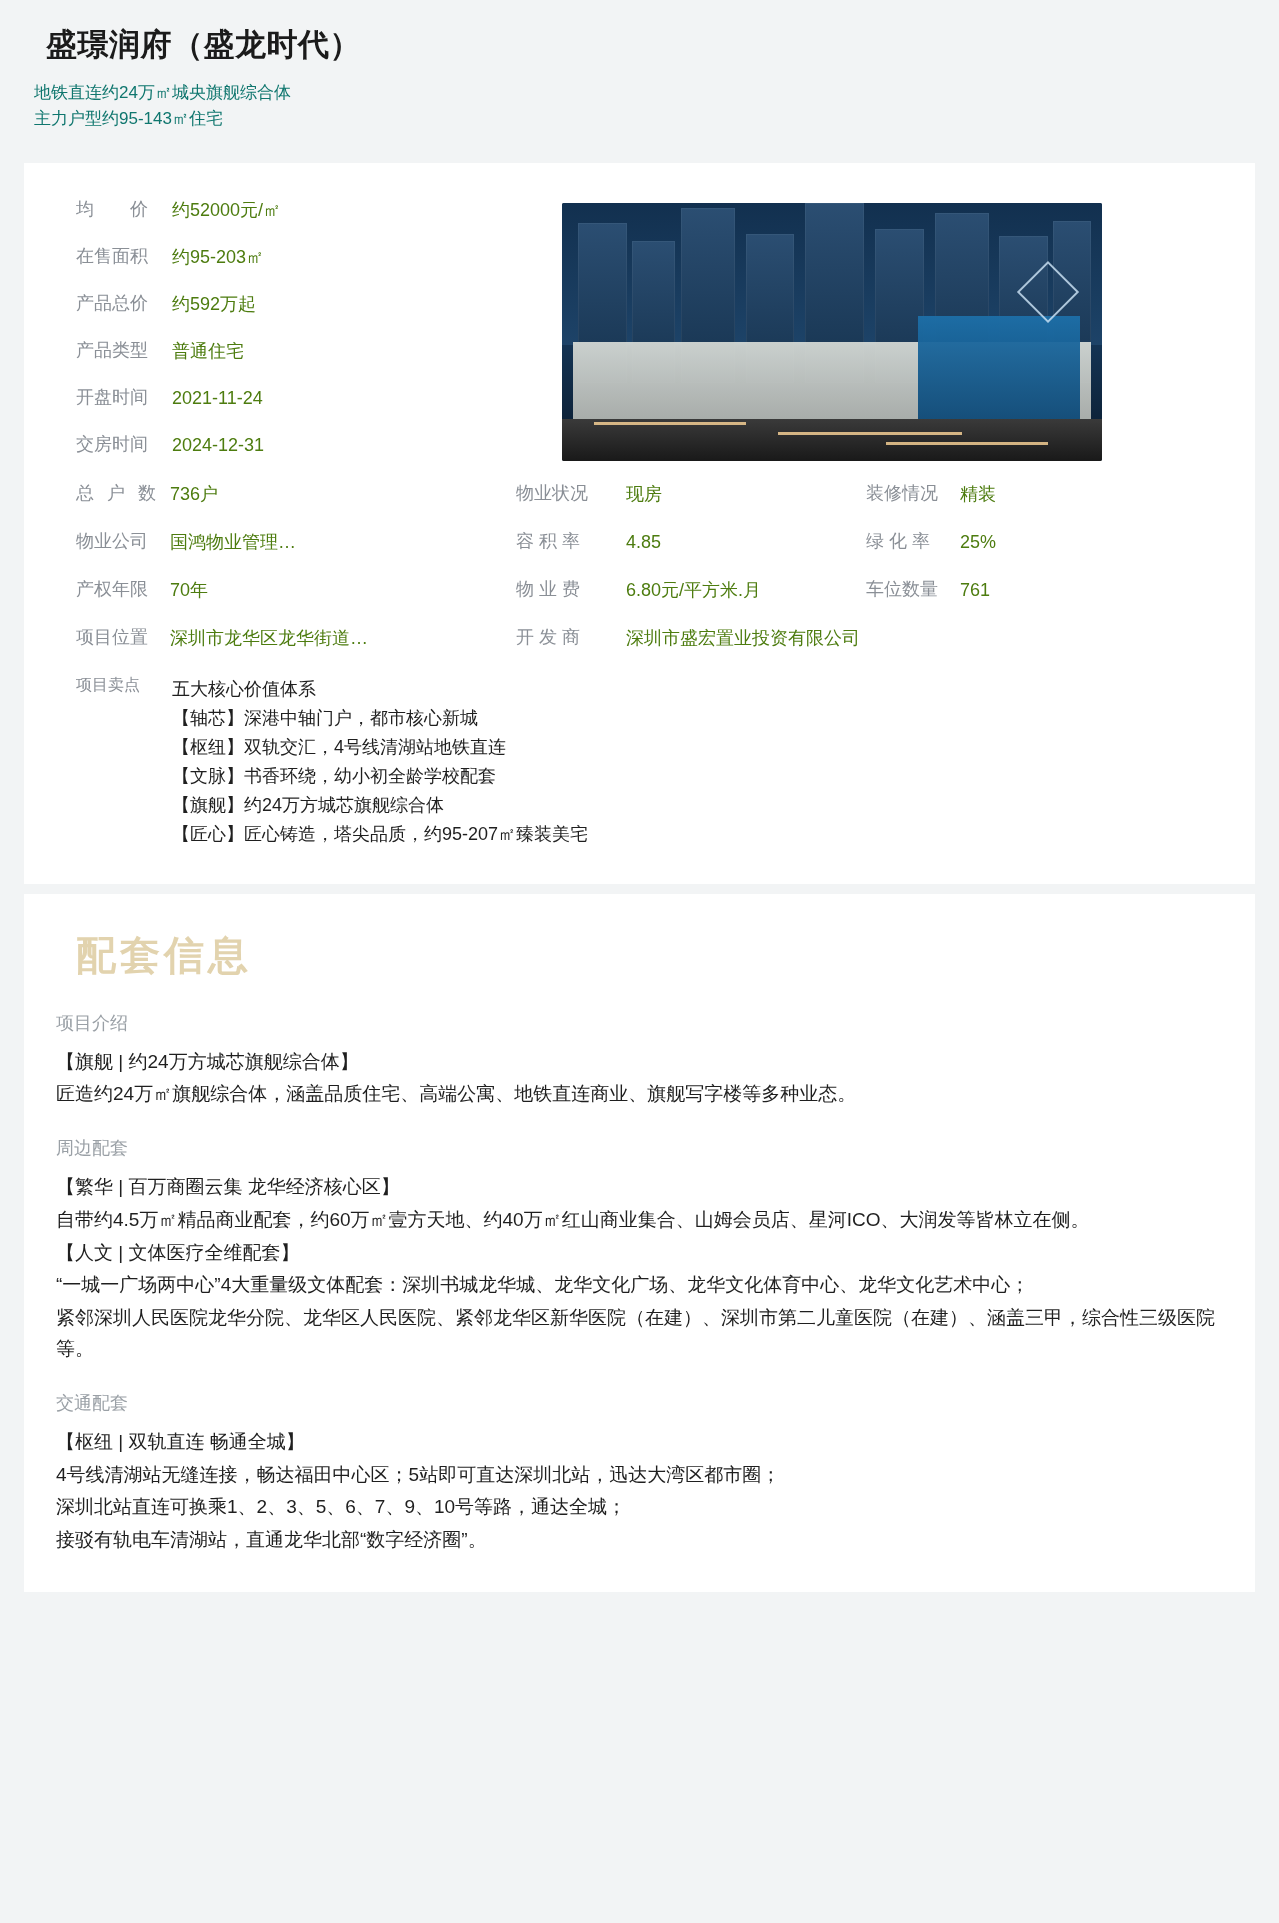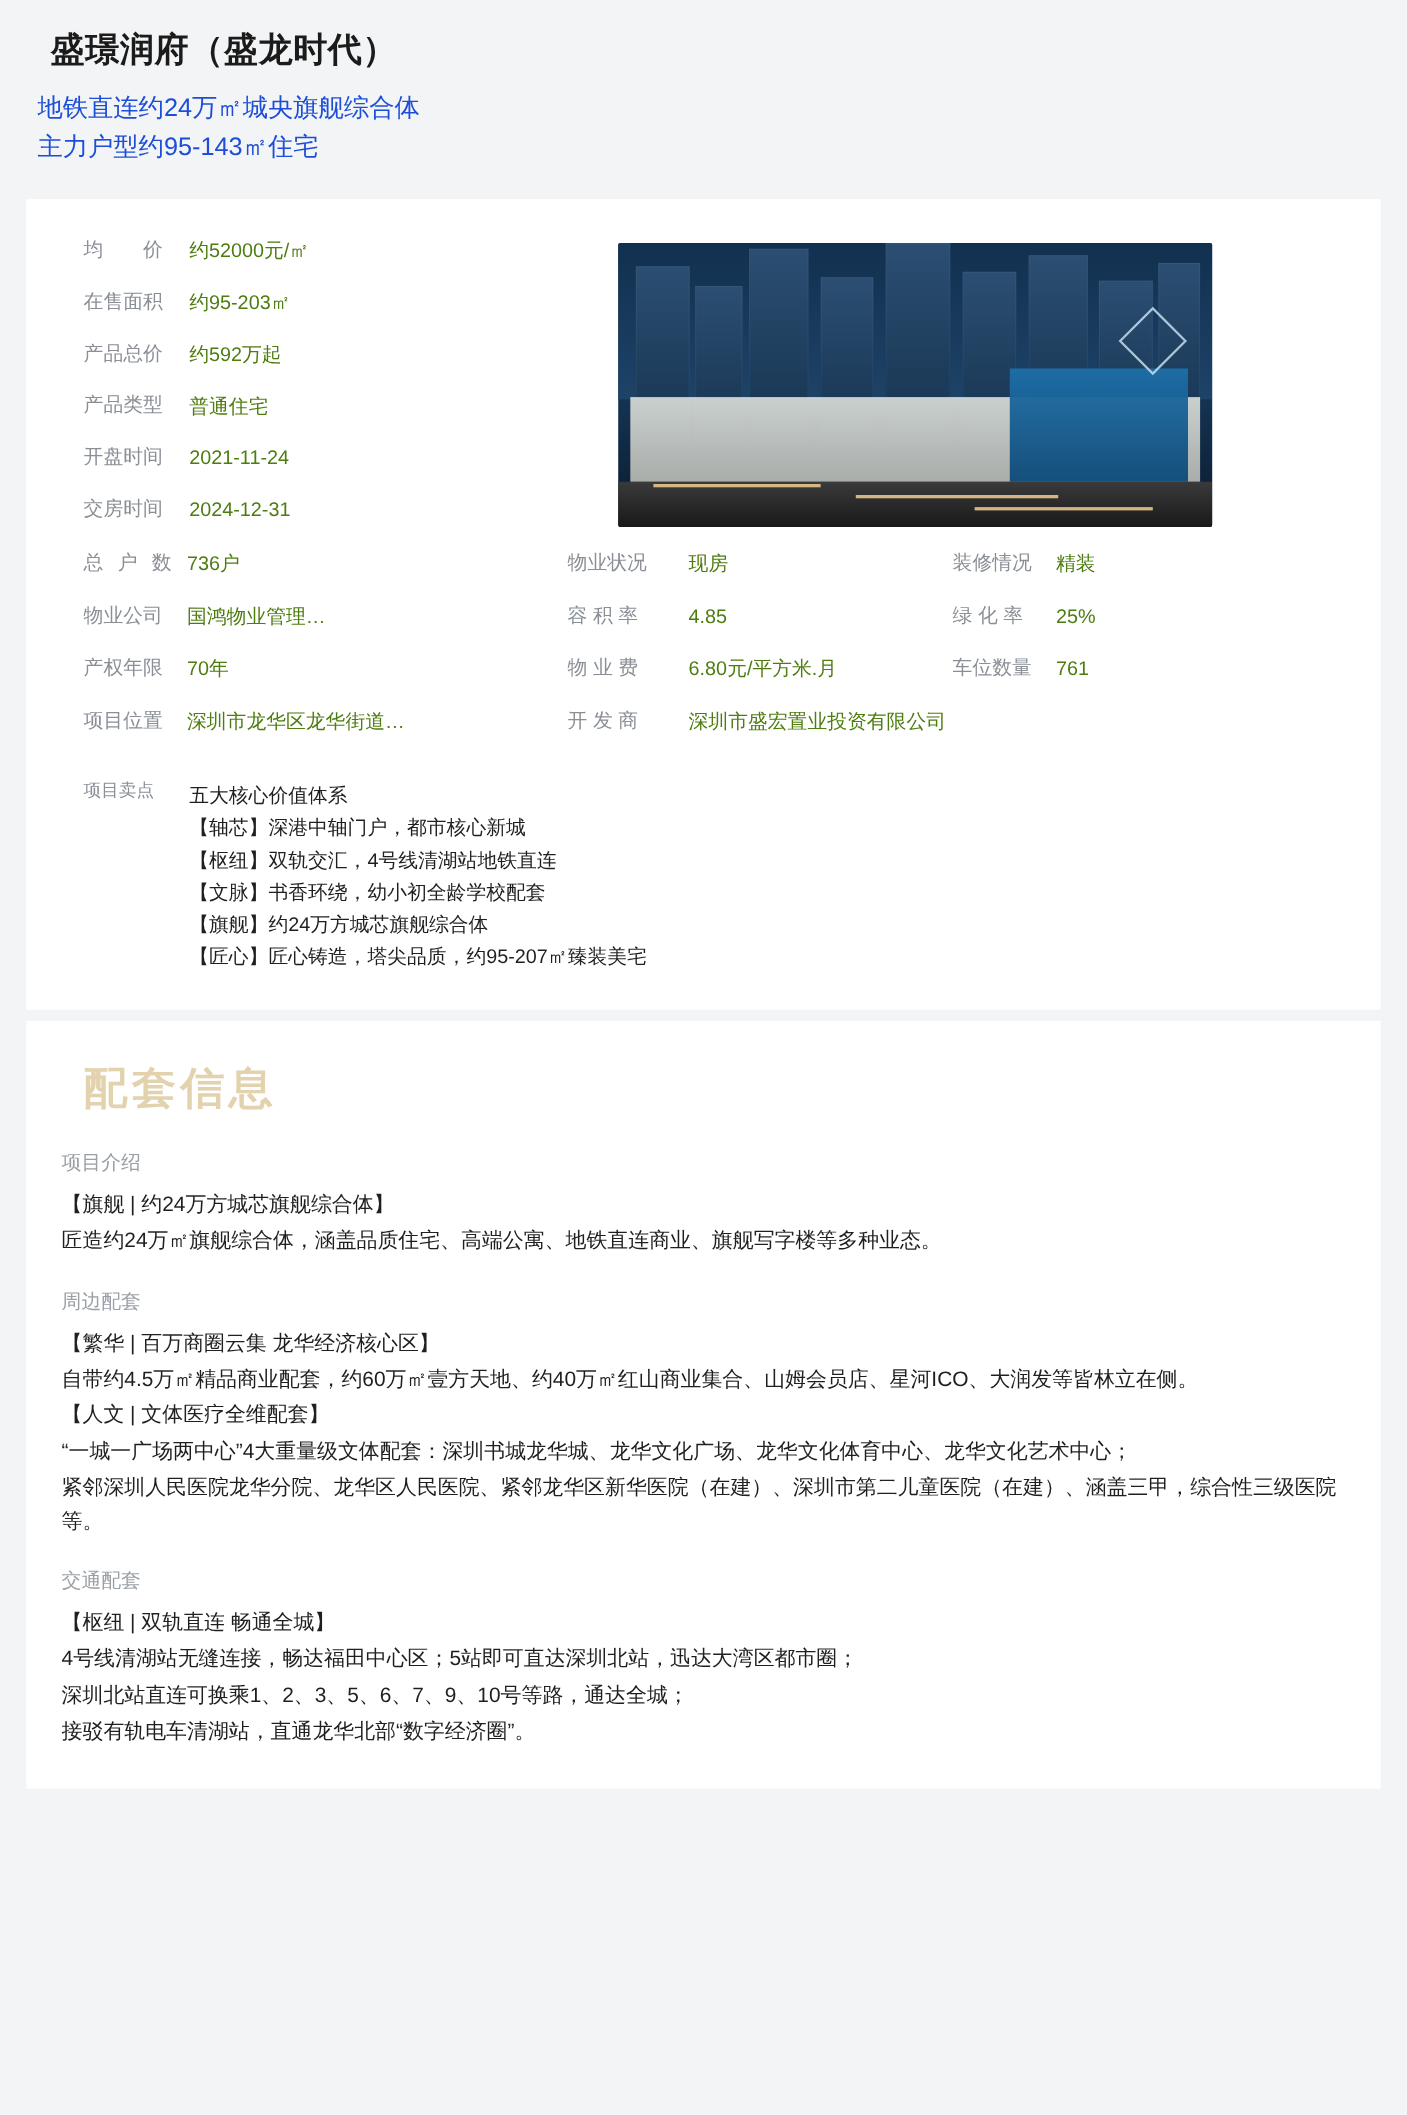--- a/index.html
+++ b/index.html
@@ -21,22 +21,22 @@
     background: #f2f4f5;
   }
   .proj-title {
     font-size: 31px;
     font-weight: bold;
     color: #1b1b1b;
     letter-spacing: 0.5px;
     margin: 0 0 14px 12px;
   }
   .proj-sub {
-    font-size: 23px;
-    color: #1d4ed8;
+    font-size: 17px;
+    color: #0f766e;
     line-height: 1.55;
     margin: 0;
   }
 
   
   .card {
     background: #ffffff;
     margin: 10px 24px;
     padding: 34px 30px 34px 30px;
     box-sizing: border-box;
@@ -136,21 +136,21 @@
   .col-a { width: 440px; flex: none; }
   .col-b { width: 350px; flex: none; }
   .col-c { flex: 1; }
   .kv-row.compact { margin-bottom: 21px; }
   .kv-label.w2 { width: 94px; }
   .kv-label.w3 { width: 110px; }
 
   .selling-points {
     padding-left: 22px;
     display: flex;
-    margin-top: 18px;
+    margin-top: 2px;
   }
   .selling-points .kv-label { width: 96px; }
   .sp-body { color: #1f1f1f; font-size: 18px; line-height: 1.62; }
 
   
   .section-sub {
     font-size: 18px;
     color: #9aa0a6;
     margin: 26px 0 12px 0;
   }

